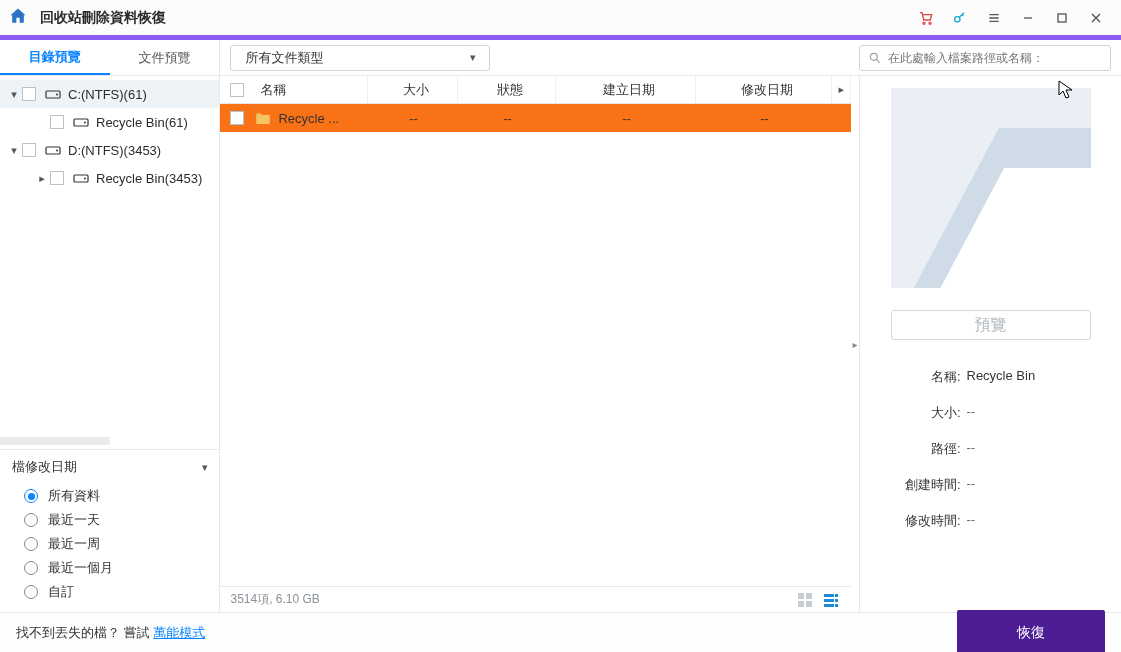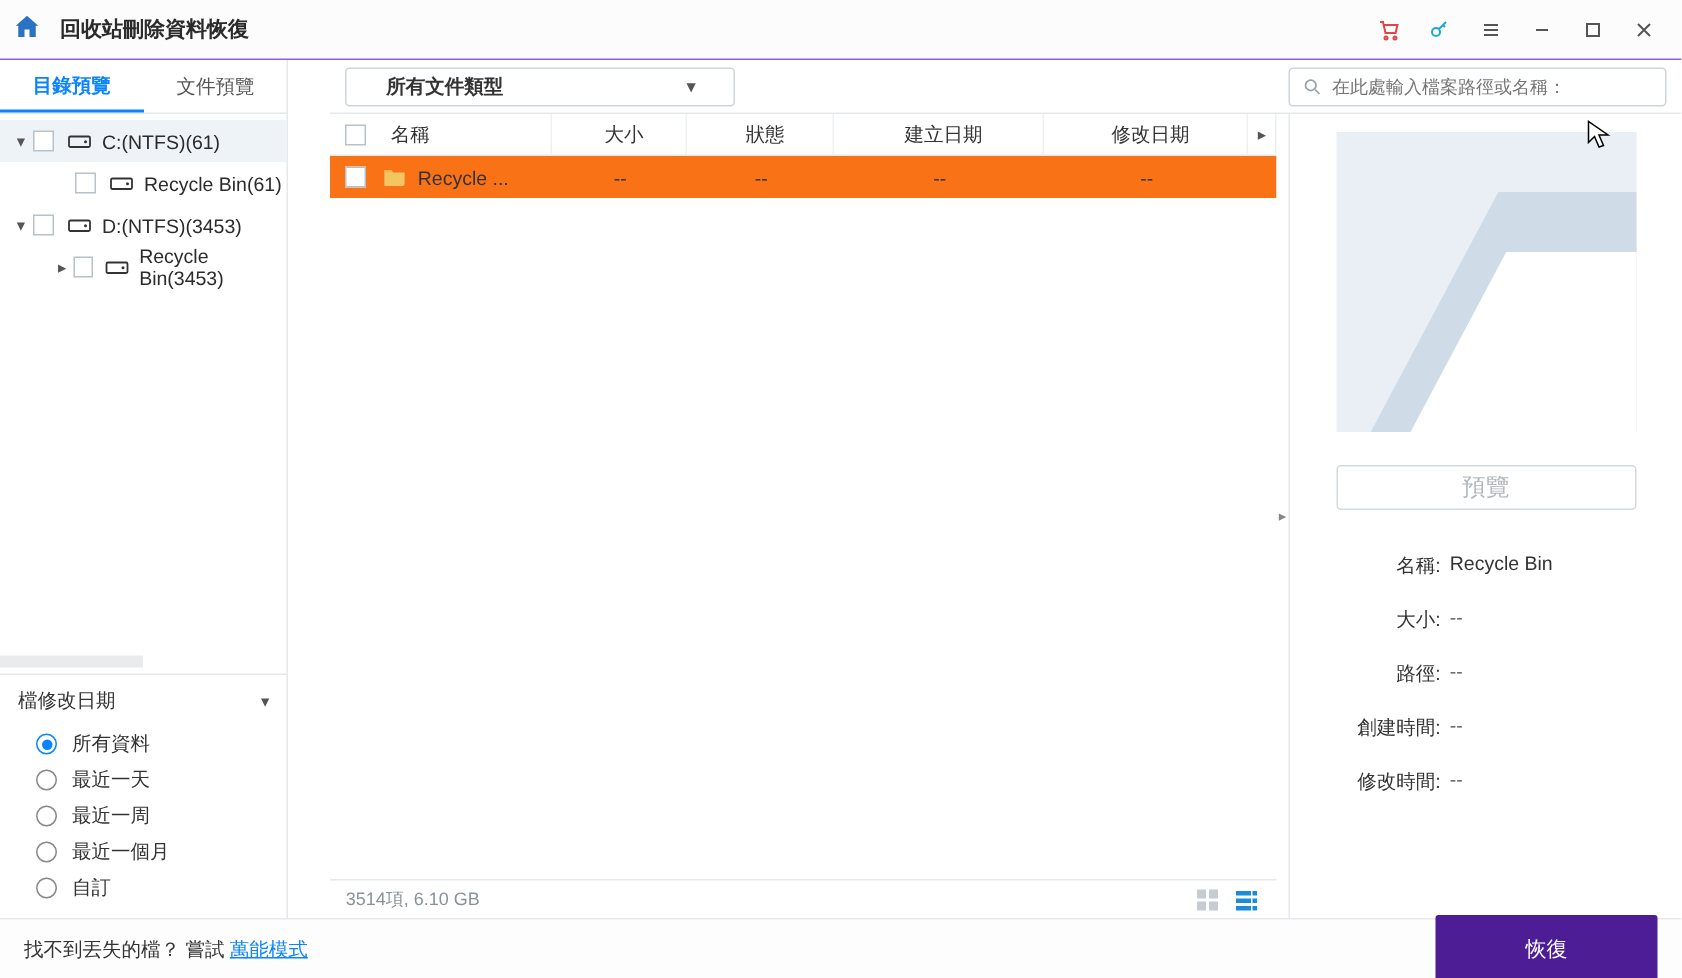--- a/index.html
+++ b/index.html
@@ -1,27 +1,27 @@
 <!DOCTYPE html>
 <html><head>
 <meta charset="utf-8">
 <style>
 * { margin:0; padding:0; box-sizing:border-box; font-family:"Microsoft JhengHei","PingFang TC",Arial,sans-serif; }
 body { width:1121px; height:652px; background:#fff; overflow:hidden; font-size:13px; color:#333; }
 
 
-.titlebar { height:40px; display:flex; align-items:center; padding:0 8px; border-bottom:1px solid #8b5cf6; background:#fcfcfc; }
+.titlebar { height:40px; display:flex; align-items:center; padding:0 8px; border-bottom:5px solid #8b5cf6; background:#fcfcfc; }
 .titlebar .home-icon svg { width:20px; height:20px; }
 .titlebar .title { margin-left:12px; font-size:14px; font-weight:bold; color:#2b2b2b; }
 .titlebar .spacer { flex:1; }
 .titlebar .tb-btn { width:34px; height:40px; display:flex; align-items:center; justify-content:center; cursor:pointer; }
 .titlebar .tb-btn svg { width:16px; height:16px; }
 
 
-.main { display:flex; height:572px;gap:28px; }
+.main { display:flex; height:572px; }
 
 
 .sidebar { width:272px; border-right:1px solid #e5e8ec; display:flex; flex-direction:column; }
 .tabs { display:flex; height:36px; border-bottom:1px solid #e5e8ec; }
 .tab { flex:1; display:flex; align-items:center; justify-content:center; font-size:13px; color:#555; cursor:pointer; }
 .tab.active { color:#0a84ff; border-bottom:2px solid #0a84ff; font-weight:600; }
 
 .tree { flex:1; overflow:auto; padding-top:4px; }
 .tree-row { display:flex; align-items:center; height:28px; padding-left:6px; cursor:pointer; }
 .tree-row.sel { background:#eef3f8; }
@@ -40,21 +40,21 @@
 .radio-list { padding:0 12px 8px 24px; }
 .radio-item { display:flex; align-items:center; height:24px; cursor:pointer; }
 .radio-item .radio { width:14px; height:14px; border:1.5px solid #888; border-radius:50%; margin-right:10px; display:flex; align-items:center; justify-content:center; }
 .radio-item.sel .radio { border-color:#0a84ff; }
 .radio-item.sel .radio::after { content:""; width:7px; height:7px; background:#0a84ff; border-radius:50%; }
 .radio-item .rl { font-size:13px; color:#333; }
 
 
 .center { flex:1; display:flex; flex-direction:column; }
 .center-top { height:36px; display:flex; align-items:center; padding:0 10px; gap:10px; border-bottom:1px solid #e5e8ec; }
-.filetype-select { width:260px; height:26px; border:1px solid #cdd4da; border-radius:3px; display:flex; align-items:center; padding:0 26px; justify-content:space-between; cursor:pointer; background:#fff; font-size:13px; color:#333;font-weight:bold; }
+.filetype-select { width:260px; height:26px; border:1px solid #cdd4da; border-radius:3px; display:flex; align-items:center; padding:0 14px; justify-content:space-between; cursor:pointer; background:#fff; font-size:13px; color:#333; }
 .search-box { margin-left:auto; width:252px; height:26px; border:1px solid #cdd4da; border-radius:3px; display:flex; align-items:center; padding:0 8px; gap:6px; }
 .search-box input { border:none; outline:none; flex:1; font-size:12px; color:#888; background:transparent; }
 
 .table-head { height:28px; display:flex; align-items:center; border-bottom:1px solid #e5e8ec; background:#fff; font-size:13px; color:#333; position:relative; }
 .table-head .hcb { width:14px; height:14px; border:1px solid #b8c0c8; margin:0 10px 0 10px; }
 .th { border-right:1px solid #eef1f4; height:100%; display:flex; align-items:center; padding-left:6px; }
 .th.name { width:114px; }
 .th.size { width:90px; justify-content:center; }
 .th.status { width:98px; justify-content:center; }
 .th.created { width:140px; justify-content:center; }

